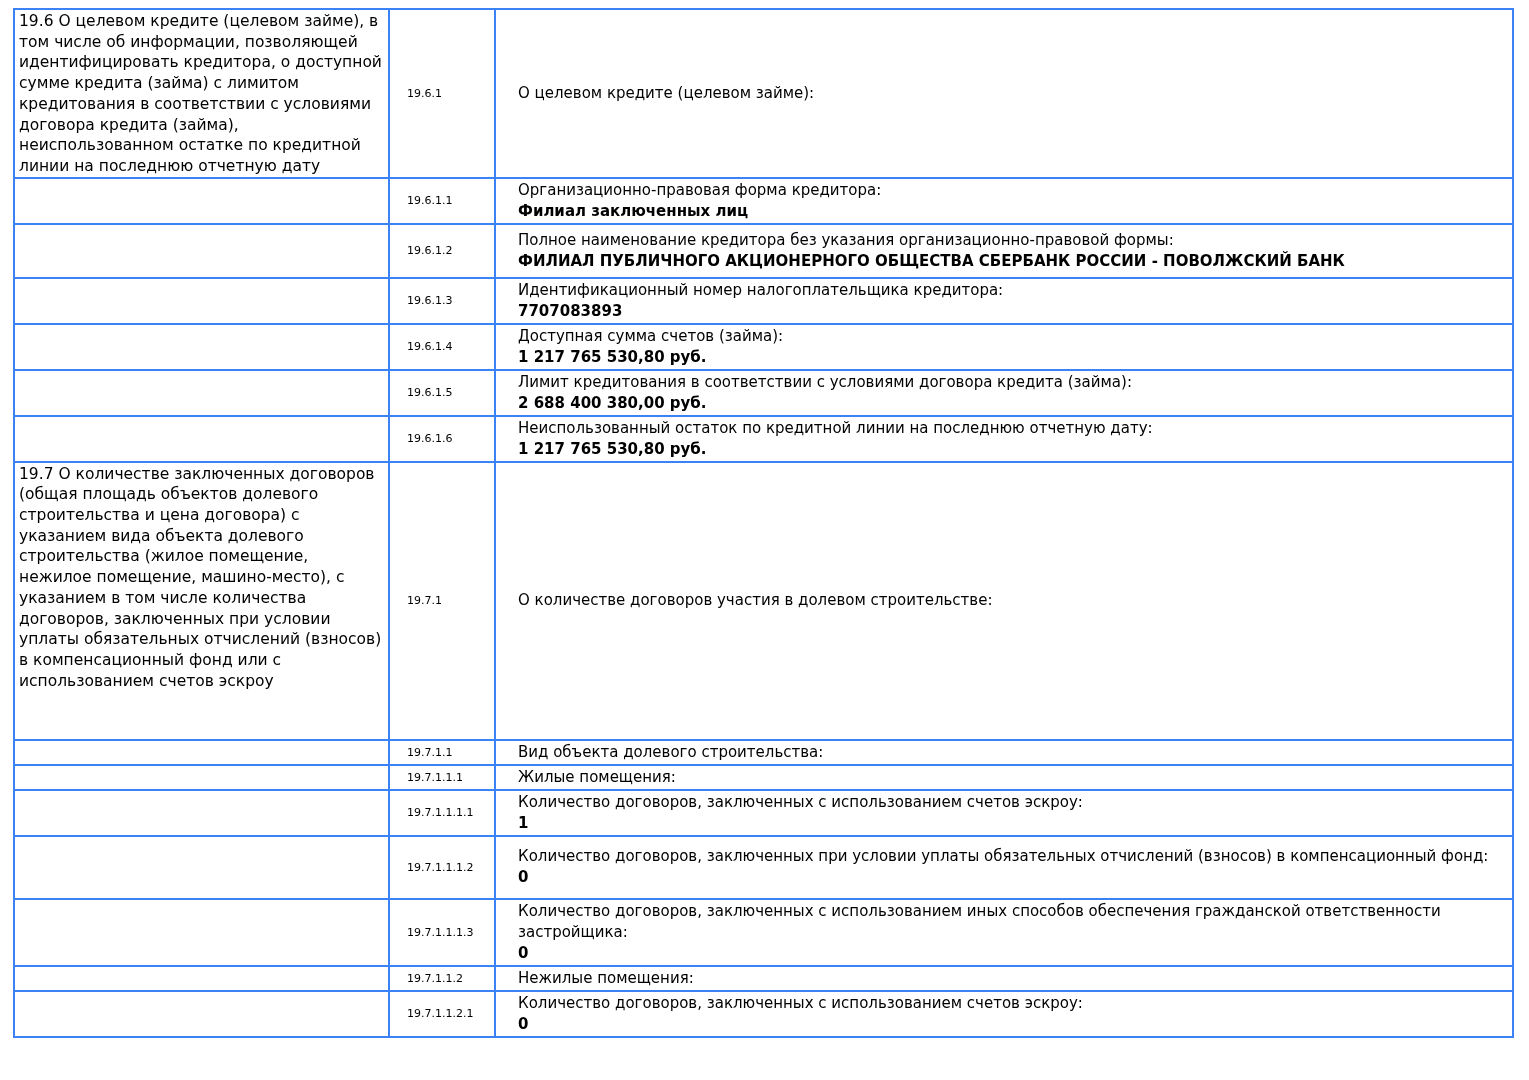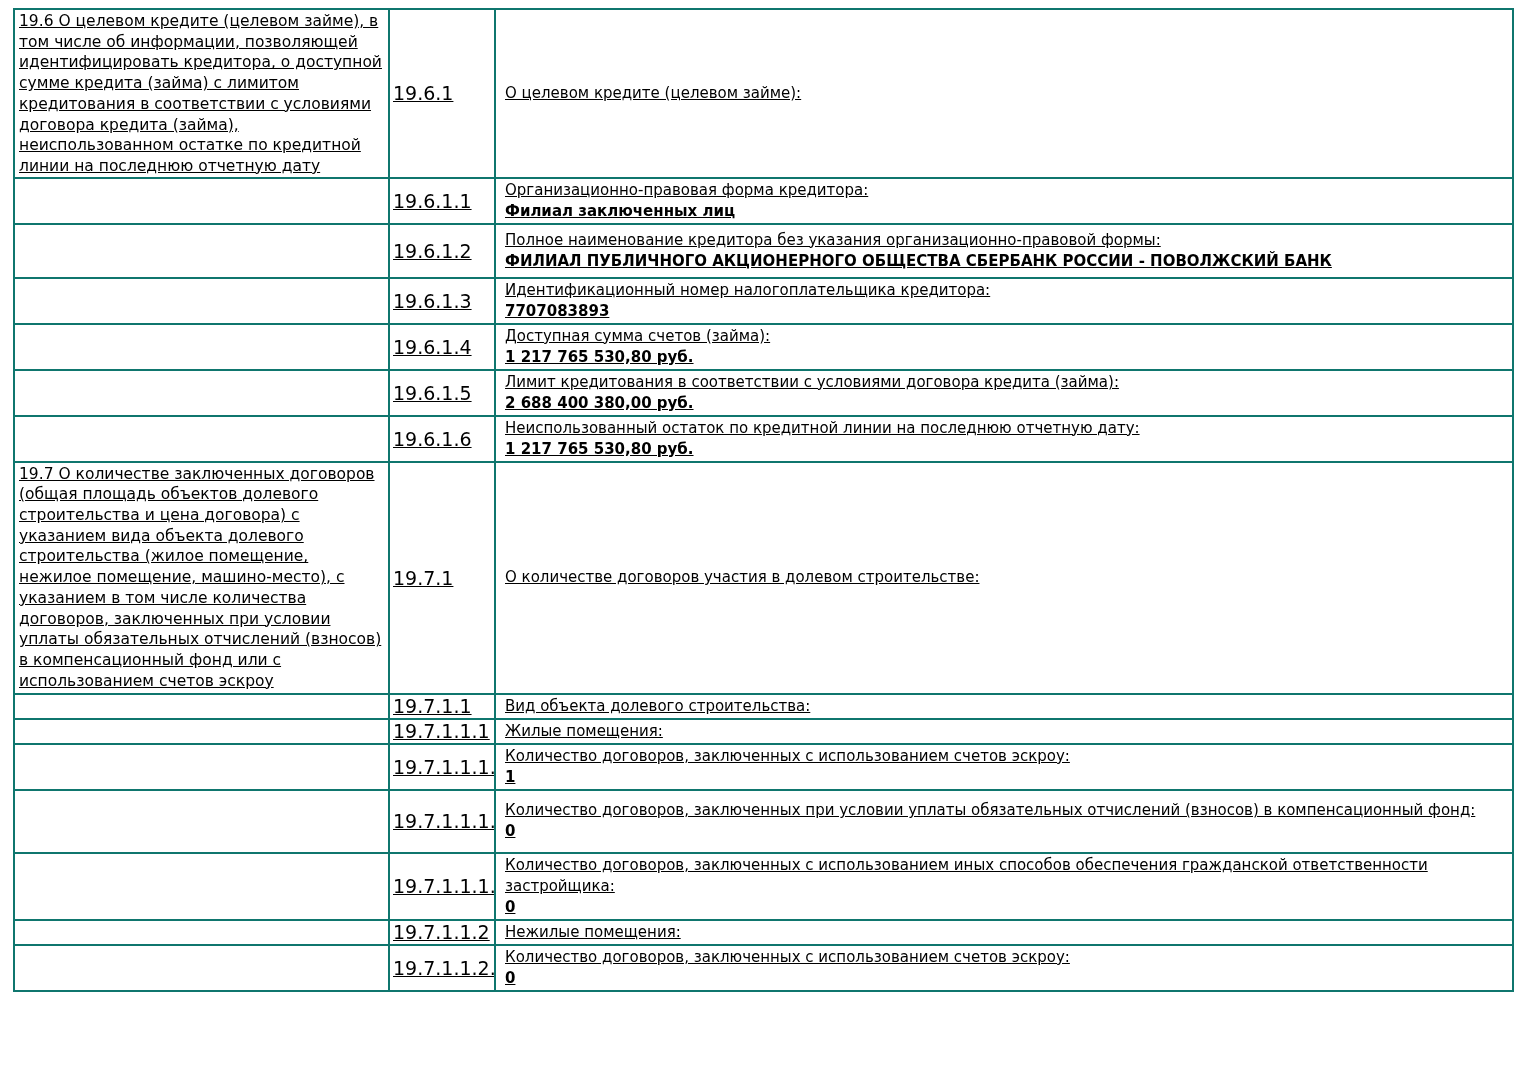--- a/index.html
+++ b/index.html
@@ -17,49 +17,48 @@
     left: 13px;
     top: 8px;
     width: 1499px;
     border-collapse: collapse;
     table-layout: fixed;
   }
   col.c1 { width: 375px; }
   col.c2 { width: 106px; }
   col.c3 { width: 1018px; }
   td {
-    border: 2px solid #0f766e;
+    border: 2px solid #3b82f6;
     vertical-align: middle;
     overflow: hidden;
     padding: 0;
-    text-decoration: underline;
   }
   td.desc {
     vertical-align: top;
     padding: 1px 3px 0 4px;
     font-size: 15.5px;
     line-height: 20.7px;
   }
   td.num {
-    padding: 0 2px 0 3px;
-    font-size: 19px;
+    padding: 0 2px 0 17px;
+    font-size: 11px;
     white-space: nowrap;
   }
   td.content {
-    padding: 1px 9px;
+    padding: 1px 22px;
     font-size: 15px;
     line-height: 21px;
   }
   .value { font-weight: bold; }
   tr.h167 { height: 167px; }
   tr.h45  { height: 45px; }
   tr.h47  { height: 54px; }
   tr.h44  { height: 44px; }
   tr.h43  { height: 43px; margin-top: 12px; }
-  tr.h232 { height: 232px; }
+  tr.h232 { height: 278px; }
   tr.h23  { height: 23px; }
   tr.h46  { height: 46px; }
   tr.h65  { height: 63px; }
 </style>
 </head>
 <body>
 
 <div class="page">
   <table class="disclosure">
     <colgroup>

